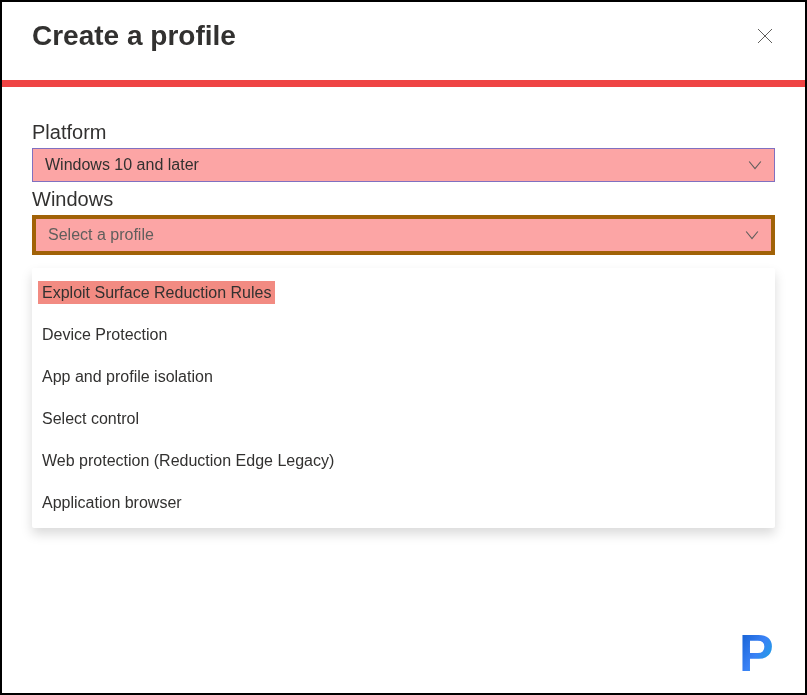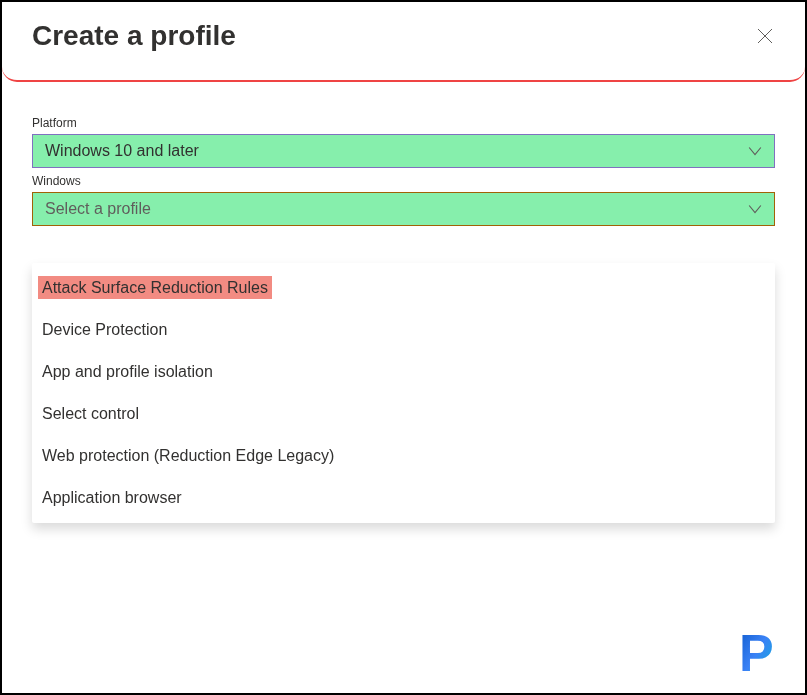--- a/index.html
+++ b/index.html
@@ -15,22 +15,21 @@
       height: 695px;
       position: relative;
       border: 2px solid #000;
     }
     
     .header {
       display: flex;
       justify-content: space-between;
       align-items: center;
       padding: 18px 30px 28px 30px;
-      border-bottom: 2px solid #ef4444;
-      border-radius: 15px;
+      border-bottom: 7px solid #ef4444;
     }
     
     .header-title {
       font-size: 28px;
       font-weight: 600;
       color: #323130;
     }
     
     .close-btn {
       cursor: pointer;
@@ -45,46 +44,46 @@
       width: 16px;
       height: 16px;
     }
     
     .content {
       padding: 34px 30px 20px 30px;
       position: relative;
     }
     
     .field-label {
-      font-size: 12px;
+      font-size: 20px;
       color: #323130;
       margin-bottom: 4px;
       display: block;
     }
     
     .select-box {
       width: 100%;
       border: 1px solid #8a8886;
-      background: #86efac;
+      background: #fca5a5;
       padding: 7px 12px;
       font-size: 16px;
       color: #323130;
       display: flex;
       justify-content: space-between;
       align-items: center;
       cursor: pointer;
       margin-bottom: 6px;
     }
     
     .select-box.platform {
       border: 1px solid #8070c0;
     }
     
     .select-box.profile {
-      border: 1px solid #a16207;
+      border: 4px solid #a16207;
     }
     
     .select-box .placeholder {
       color: #605e5c;
     }
     
     .chevron {
       width: 14px;
       height: 14px;
       display: flex;
@@ -156,21 +155,21 @@
     <span class="placeholder">Select a profile</span>
     <span class="chevron">
       <svg viewBox="0 0 12 12" fill="none" stroke="#605e5c" stroke-width="1">
         <polyline points="1,3 6,9 11,3"></polyline>
       </svg>
     </span>
   </div>
 
   <div class="dropdown">
     <div class="dropdown-item highlighted">
-      <span>Attack Surface Reduction Rules</span>
+      <span>Exploit Surface Reduction Rules</span>
     </div>
     <div class="dropdown-item">
       <span>Device Protection</span>
     </div>
     <div class="dropdown-item">
       <span>App and profile isolation</span>
     </div>
     <div class="dropdown-item">
       <span>Select control</span>
     </div>

